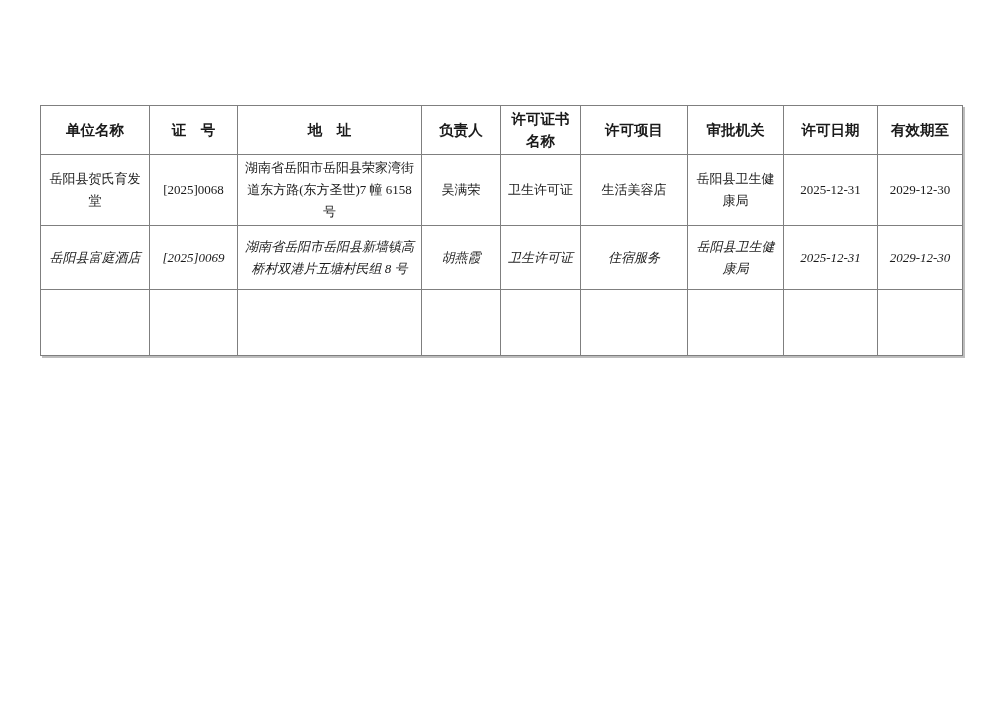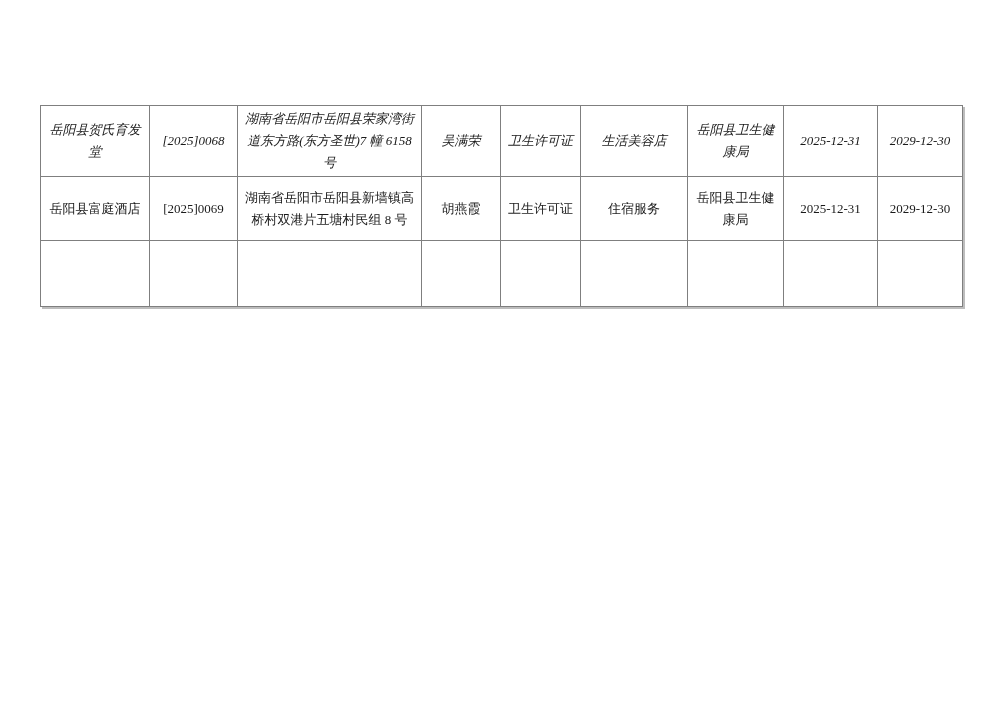--- a/index.html
+++ b/index.html
@@ -61,42 +61,53 @@
   col.c-agency  { width: 96px;  }
   col.c-date    { width: 94px;  }
   col.c-valid   { width: 85px;  }
   
   td.cell-license { padding: 2px 10px; }
   td.cell-agency  { padding: 2px 11px; }
   
   tr.hdr-row   { height: 47px; }
   tr.row-0     { height: 76px; }
   tr.row-1     { height: 66px; }
-  tr.row-2     { height: 66px; font-style: italic; }
-  tr.row-3     { height: 64px; }
+  tr.row-2     { height: 66px; }
+  tr.row-3     { height: 64px; font-style: italic; }
   tr.row-4     { height: 66px; }
 </style>
 </head>
 <body>
 
 <div class="page">
 
   <table class="license-table">
     <colgroup>
       <col class="c-unit">
       <col class="c-certno">
       <col class="c-addr">
       <col class="c-person">
       <col class="c-license">
       <col class="c-project">
       <col class="c-agency">
       <col class="c-date">
       <col class="c-valid">
     </colgroup>
     <tbody>
+      <tr class="hdr-row">
+        <th>单位名称</th>
+        <th>证　号</th>
+        <th>地　址</th>
+        <th>负责人</th>
+        <th>许可证书名称</th>
+        <th>许可项目</th>
+        <th>审批机关</th>
+        <th>许可日期</th>
+        <th>有效期至</th>
+      </tr>
 
 
 
       <tr class="row-2">
         <td class="cell-unit">岳阳县贺氏育发堂</td>
         <td class="cell-certno">[2025]0068</td>
         <td class="cell-addr">湖南省岳阳市岳阳县荣家湾街道东方路(东方圣世)7 幢 6158 号</td>
         <td class="cell-person">吴满荣</td>
         <td class="cell-license">卫生许可证</td>
         <td class="cell-project">生活美容店</td>

